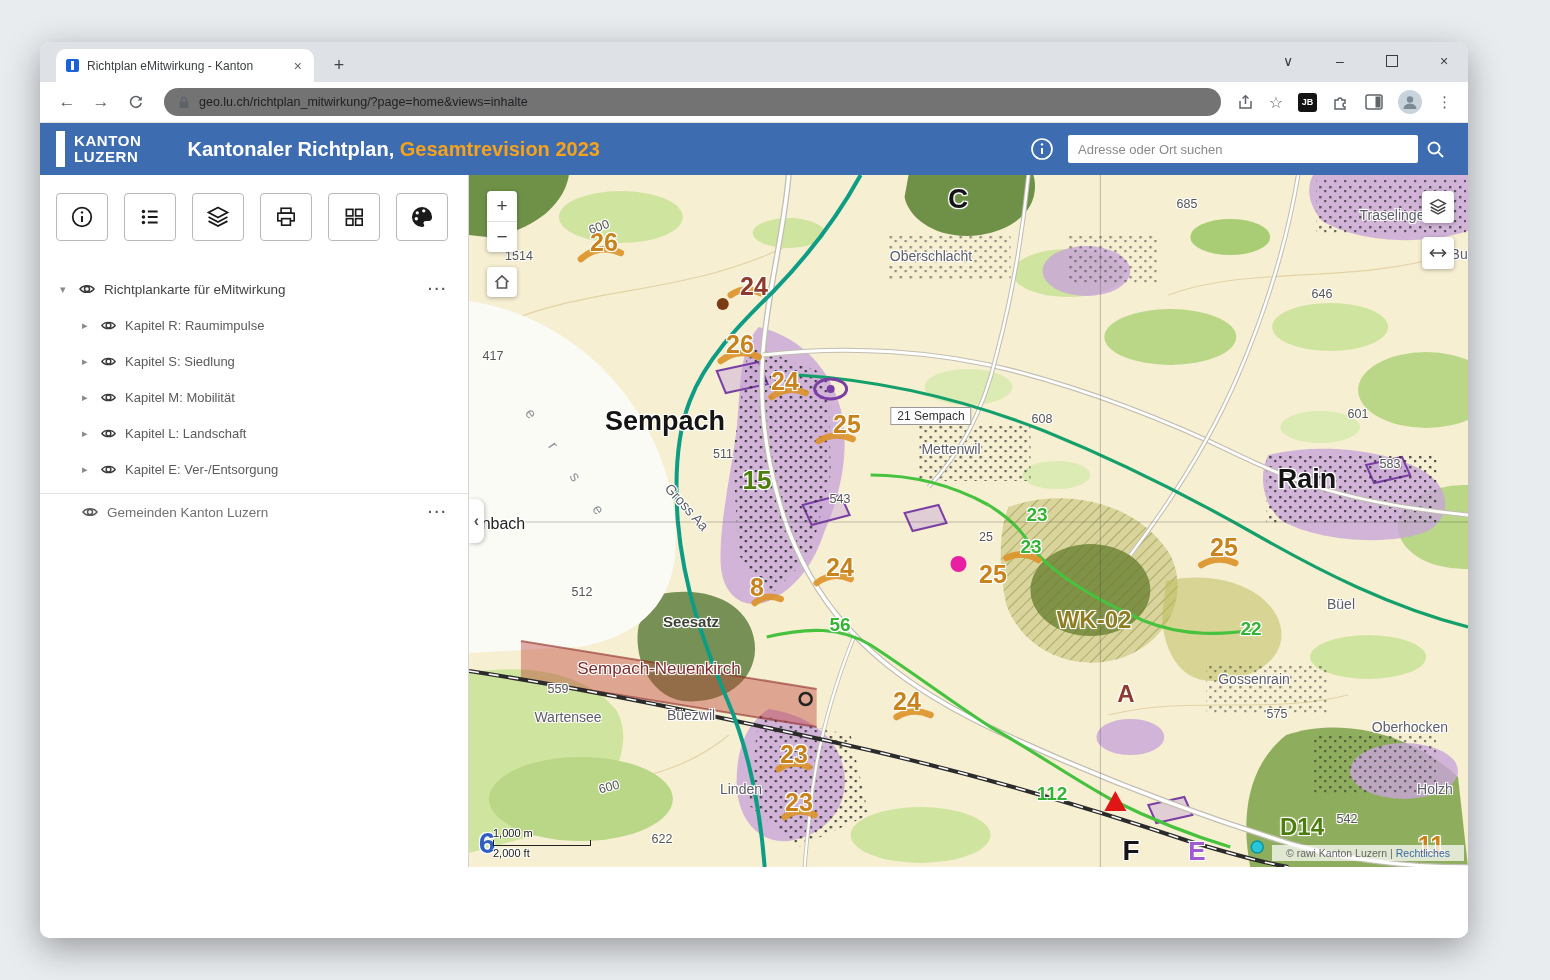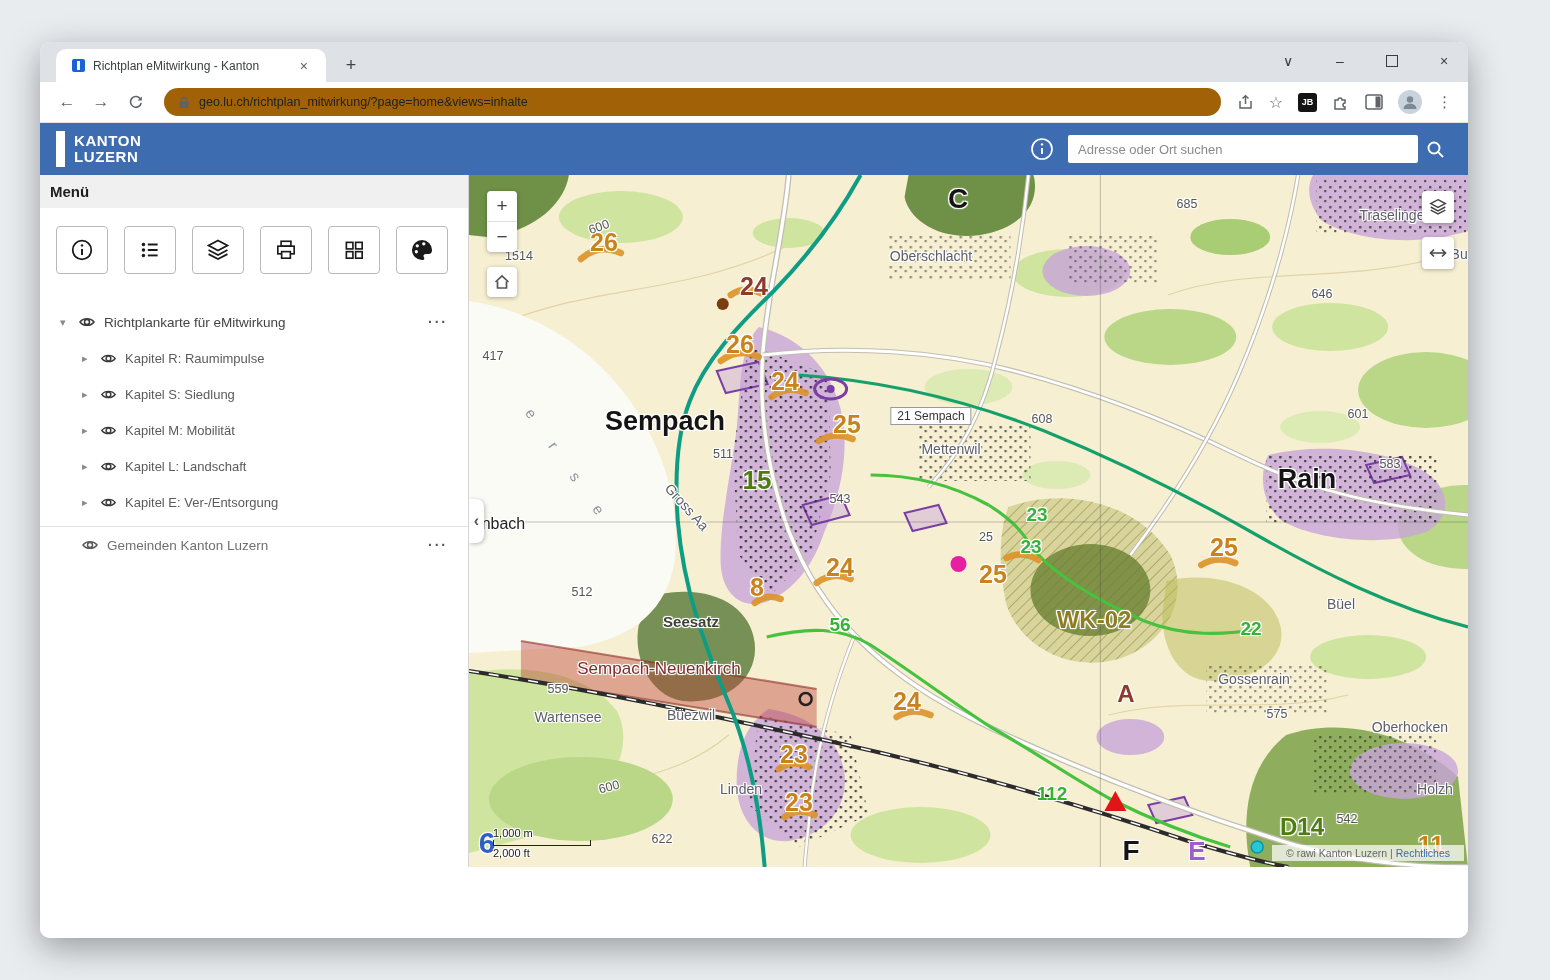--- a/index.html
+++ b/index.html
@@ -6,32 +6,32 @@
   body{
     width:1550px;height:980px;background:#e9ecef;position:relative;overflow:hidden;
     font-family:"Liberation Sans",sans-serif;
   }
   
   .window{
     position:absolute;left:40px;top:42px;width:1428px;height:896px;background:#fff;
     border-radius:10px;box-shadow:0 10px 34px rgba(0,0,0,.35);display:flex;flex-direction:column;overflow:hidden;
   }
   .tabstrip{height:40px;background:#dee1e6;display:flex;align-items:flex-end;padding:0 8px;position:relative;flex:0 0 auto;}
-  .tab{height:33px;width:238px;background:#fff;border-radius:10px 10px 0 0;display:flex;align-items:center;gap:8px;padding:0 16px;margin-left:8px;}
+  .tab{height:33px;width:238px;background:#fff;border-radius:10px 10px 0 0;display:flex;align-items:center;gap:8px;padding:0 10px;margin-left:8px;}
   .tab-favicon{width:13px;height:13px;background:#1a62d8;border-radius:2px;flex:0 0 auto;position:relative;}
   .tab-favicon::after{content:"";position:absolute;left:5px;top:2px;width:3px;height:9px;background:#fff;}
   .tab-title{font-size:12px;color:#3c4043;white-space:nowrap;overflow:hidden;text-overflow:ellipsis;flex:1;}
   .tab-close{font-size:14px;color:#5f6368;padding:0 2px;}
   .newtab{width:26px;height:26px;margin:0 0 4px 12px;font-size:18px;color:#444;display:flex;align-items:center;justify-content:center;}
   .win-controls{position:absolute;right:16px;top:0;height:38px;display:flex;align-items:center;gap:36px;color:#3d3d3d;font-size:14px;}
   .wc{display:flex;align-items:center;justify-content:center;width:16px;}
   .maximize-box{width:10px;height:10px;border:1.4px solid #3d3d3d;display:inline-block;}
   .toolbar{height:40px;background:#fff;display:flex;align-items:center;padding:0 12px;gap:4px;border-bottom:1px solid #e4e4e4;flex:0 0 auto;}
   .nav-btn{width:30px;height:30px;border-radius:50%;display:flex;align-items:center;justify-content:center;color:#5f6368;font-size:17px;flex:0 0 auto;}
-  .urlbar{flex:1;height:28px;background:#a16207;border-radius:14px;display:flex;align-items:center;padding:0 14px;gap:9px;margin:0 10px;min-width:0;}
+  .urlbar{flex:1;height:28px;background:#737373;border-radius:14px;display:flex;align-items:center;padding:0 14px;gap:9px;margin:0 10px;min-width:0;}
   .url-text{font-size:12.5px;color:#202124;white-space:nowrap;overflow:hidden;}
   .tb-icons{display:flex;align-items:center;gap:15px;margin:0 4px 0 2px;flex:0 0 auto;color:#5f6368;}
   .star{font-size:16px;}
   .jb-badge{width:19px;height:19px;background:#141414;color:#fff;border-radius:3px;font-size:9px;font-weight:bold;display:flex;align-items:center;justify-content:center;}
   .avatar{width:24px;height:24px;border-radius:50%;background:#c9d3dc;display:flex;align-items:center;justify-content:center;overflow:hidden;}
   .kebab-v{font-size:15px;color:#5f6368;}
   
   .app{flex:0 0 auto;display:flex;flex-direction:column;}
   .app-header{height:52px;background:#3d6cb0;display:flex;align-items:center;padding:0 16px;color:#fff;}
   .logo{display:flex;gap:9px;align-items:center;}
@@ -164,20 +164,24 @@
 
   <div class="app">
     <div class="app-header">
       <div class="logo">
         <div class="logo-bar"></div>
         <div class="logo-text">
           <div>KANTON</div>
           <div>LUZERN</div>
         </div>
       </div>
+      <div class="app-title">
+        <span>Kantonaler Richtplan,</span>
+        <span class="accent">Gesamtrevision 2023</span>
+      </div>
       <div class="header-right">
         <svg width="24" height="24" viewBox="0 0 24 24">
             <circle cx="12" cy="12" r="10" fill="none" stroke="#fff" stroke-width="1.7"></circle>
             <line x1="12" y1="11" x2="12" y2="17" stroke="#fff" stroke-width="1.9"></line>
             <circle cx="12" cy="7.4" r="1.2" fill="#fff"></circle>
           </svg>
         <div class="search-wrap">
           <input class="search-input" placeholder="Adresse oder Ort suchen" style="">
           <button class="search-btn">
             <svg width="19" height="19" viewBox="0 0 19 19">
@@ -185,21 +189,20 @@
                 <line x1="12.2" y1="12.2" x2="17" y2="17" stroke="#fff" stroke-width="1.9"></line>
               </svg>
           </button>
         </div>
       </div>
     </div>
 
     <div class="app-body">
 
       <aside class="sidebar">
-        <div class="section-bar">Menü</div>
         <div class="tools">
           <div class="tool-btn">
             <svg width="24" height="24" viewBox="0 0 22 22">
                 <circle cx="11" cy="11" r="8.5" fill="none" stroke="#1a1a1a" stroke-width="1.6"></circle>
                 <line x1="11" y1="10" x2="11" y2="15.5" stroke="#1a1a1a" stroke-width="1.8"></line>
                 <circle cx="11" cy="6.8" r="1.1" fill="#1a1a1a"></circle>
               </svg>
           </div>
           <div class="tool-btn">
             <svg width="24" height="24" viewBox="0 0 22 22">

